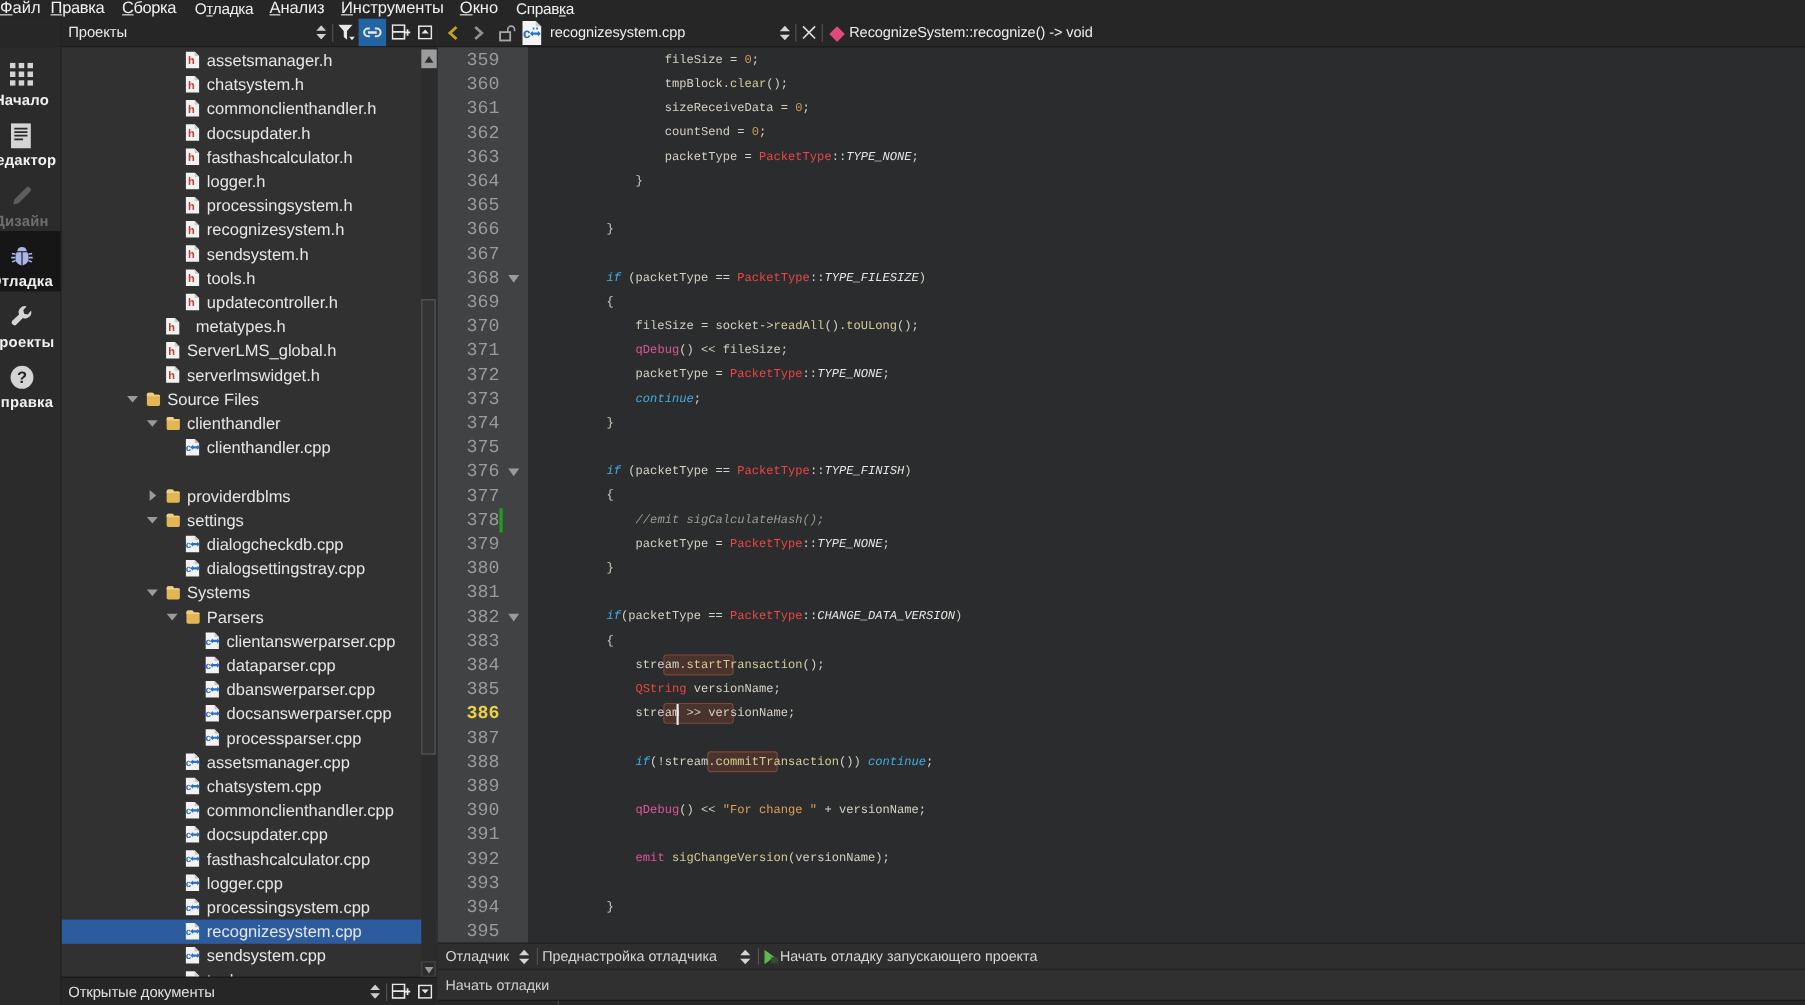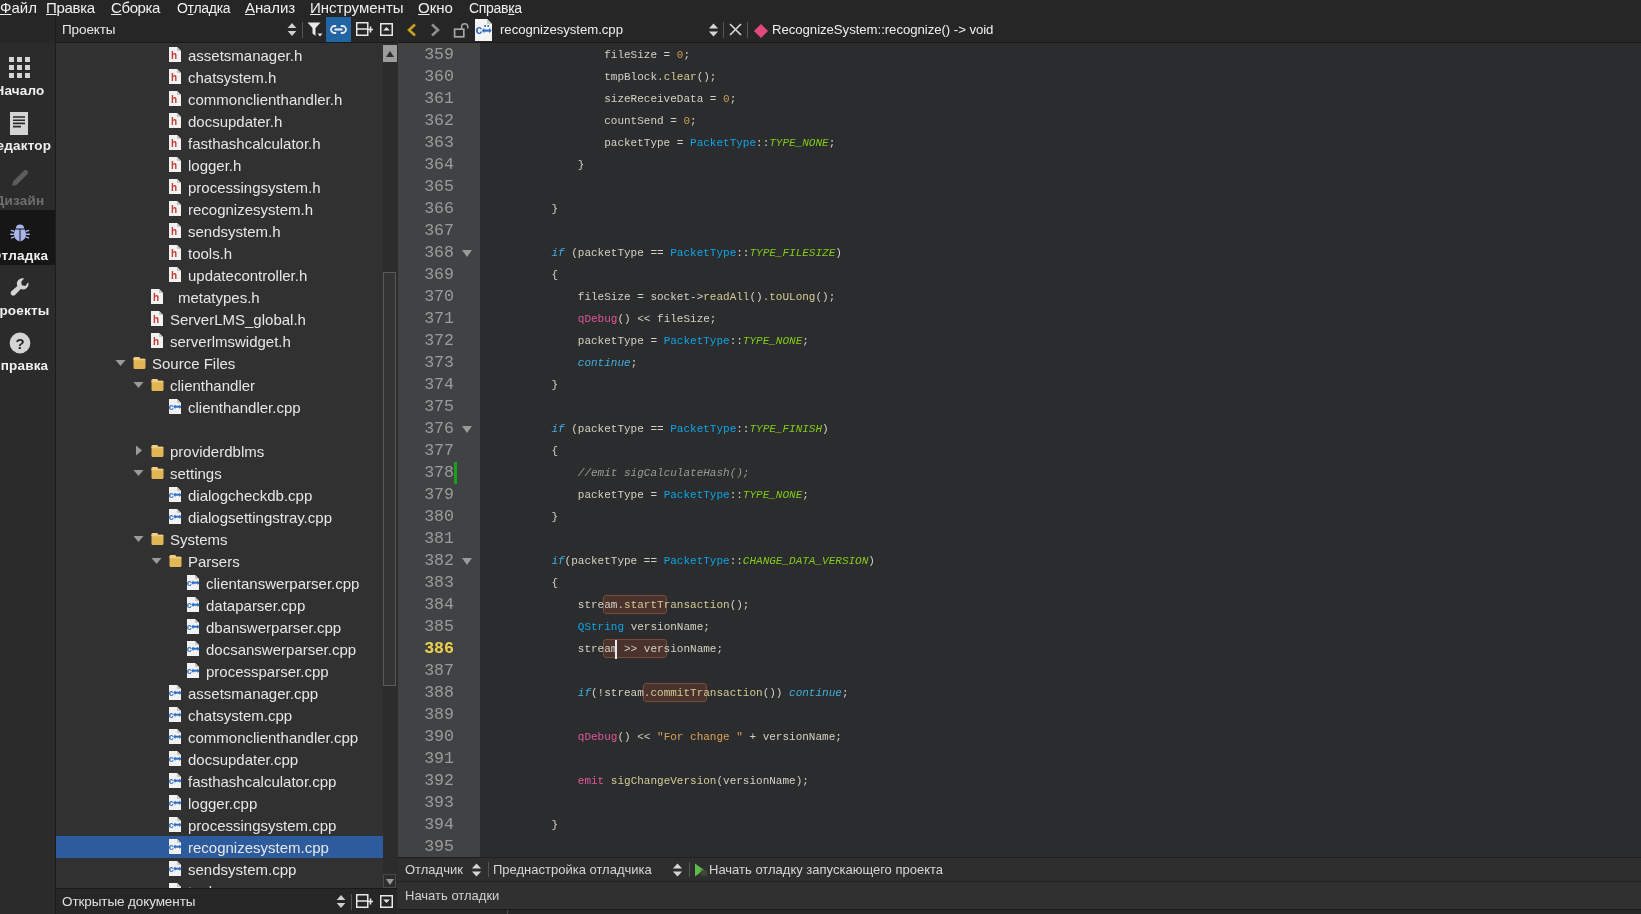--- a/index.html
+++ b/index.html
@@ -19,22 +19,22 @@
 .trow .ta{position:absolute}
 .tsel{background:#2d5c9e}
 #treescroll{position:absolute;left:383px;top:43px;width:14px;height:845px}
 #openhead{position:absolute;left:56px;top:888px;width:341px;height:26px;background:#262626;border-top:1px solid #1a1a1a;color:#e0e0e0}
 #edhead{position:absolute;left:398px;top:17px;width:1243px;height:26px;background:#262626;border-bottom:1px solid #1a1a1a;color:#ededed}
 #gutter{position:absolute;left:398px;top:43px;width:82px;height:814px;background:#404244}
 #lnums{position:absolute;left:398px;top:44px;width:56px;text-align:right;font-family:"Liberation Mono",monospace;font-size:16.6px;line-height:22px;color:#9b9b9b;white-space:pre}
 #lnums .cur{color:#ecd14c;font-weight:bold}
 #code{position:absolute;left:525px;top:44px;font-family:Liberation Mono, monospace;font-size:11px;line-height:22px;color:#d5d1c5;white-space:pre}
 .k{color:#41aede;font-style:italic}
-.t{color:#0ea5e9}
-.e{color:#84cc16;font-style:italic}
+.t{color:#ef4444}
+.e{color:#e5e5e5;font-style:italic}
 .m{color:#e0569b}
 .f{color:#d3cb96}
 .n{color:#cf9a55}
 .s{color:#dba158}
 .c{color:#979e94;font-style:italic}
 .occ{position:absolute;background:#4a332c;border:1px solid #7a4a3a;border-radius:3px}
 .fold{position:absolute;width:0;height:0;border-left:5.5px solid transparent;border-right:5.5px solid transparent;border-top:7px solid #9a9a9a}
 #dbgbar{position:absolute;left:398px;top:857px;width:1243px;height:23px;background:#2e2e2e;border-top:1px solid #202020;color:#d6d6d6;font-size:13px}
 #modesbar{position:absolute;left:398px;top:881px;width:1243px;height:28px;background:#303030;border-top:1px solid #232323;color:#d0d0d0;font-size:13px}
 #botstrip{position:absolute;left:398px;top:909px;width:1243px;height:5px;background:#262626;border-top:1px solid #1a1a1a}

